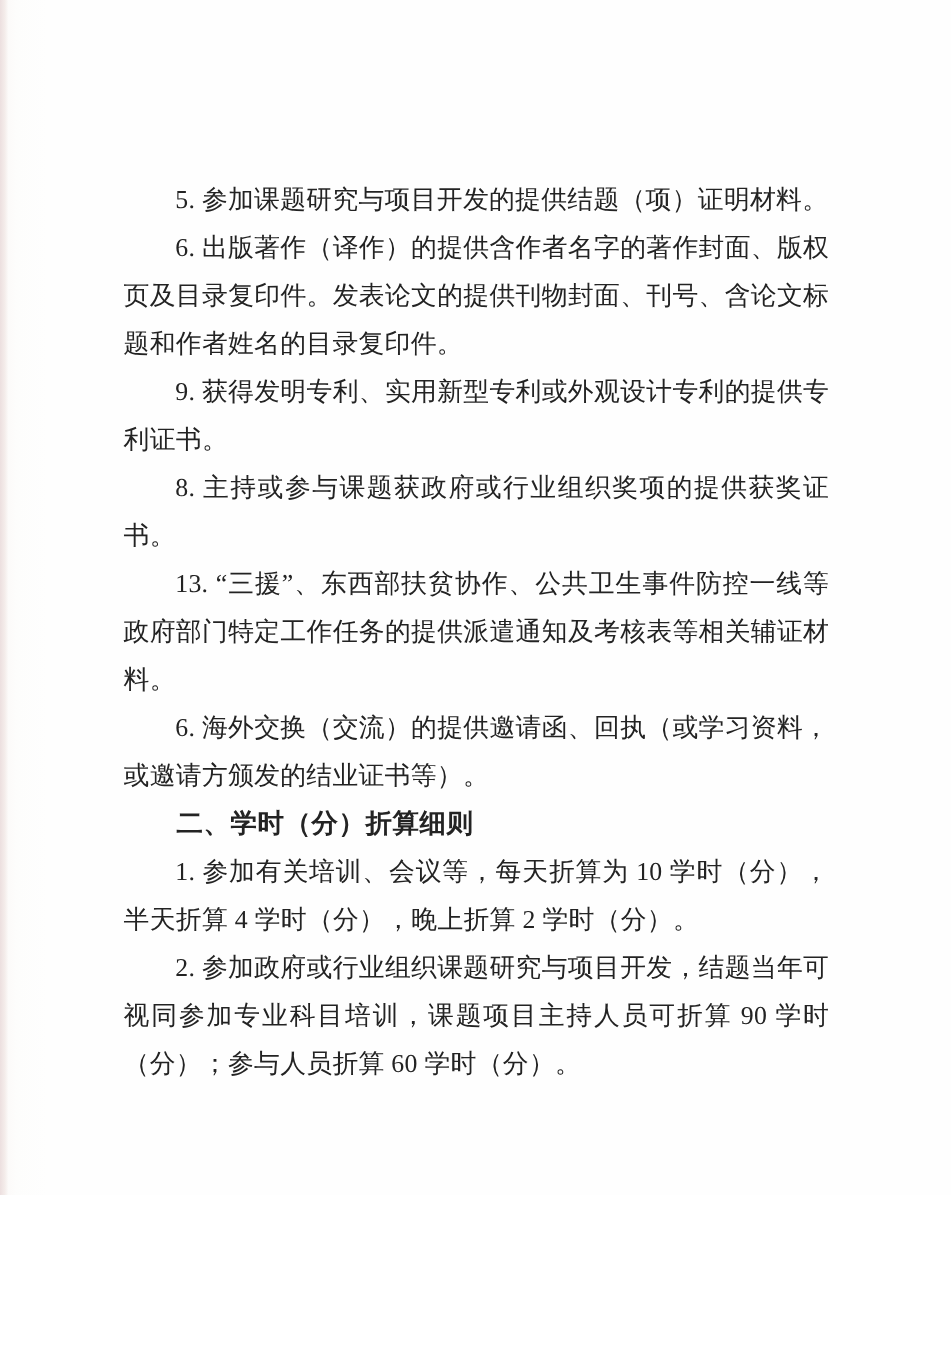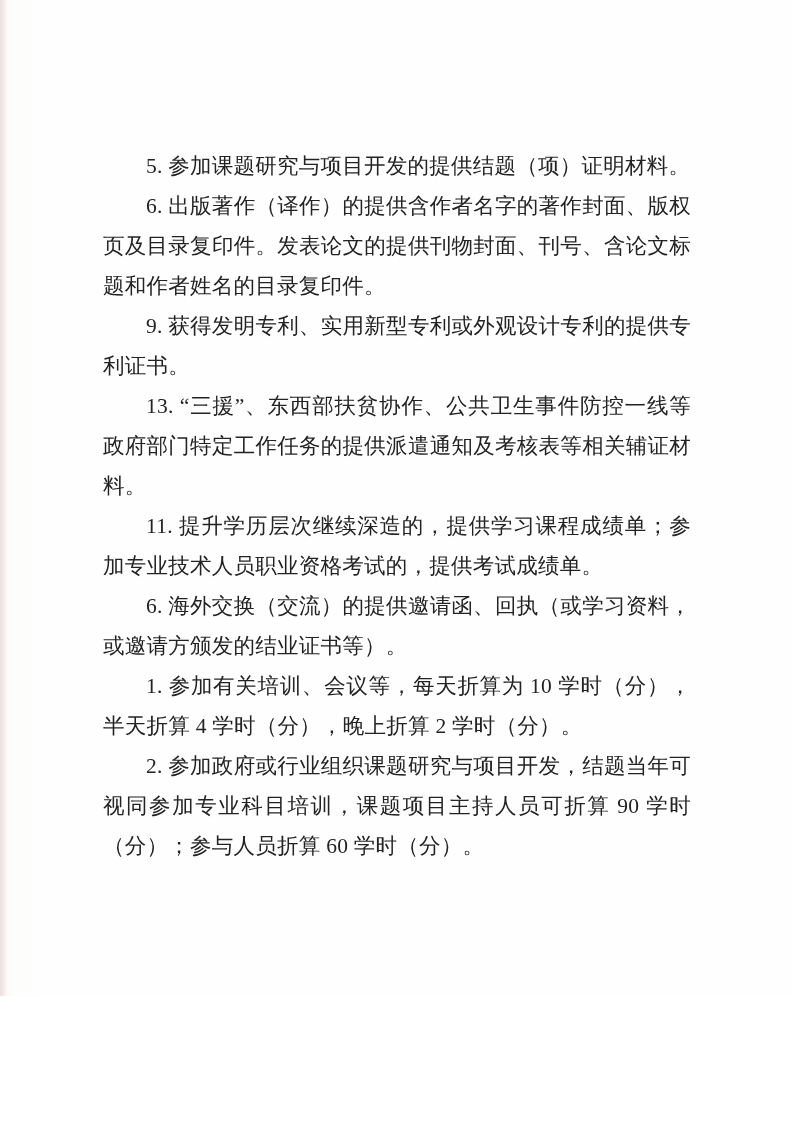--- a/index.html
+++ b/index.html
@@ -66,21 +66,22 @@
 </head>
 <body>
 
 <div class="page">
   <div class="scan-edge"></div>
 
   <div class="content">
       <p class="para body">5. 参加课题研究与项目开发的提供结题（项）证明材料。</p>
       <p class="para body">6. 出版著作（译作）的提供含作者名字的著作封面、版权页及目录复印件。发表论文的提供刊物封面、刊号、含论文标题和作者姓名的目录复印件。</p>
       <p class="para body">9. 获得发明专利、实用新型专利或外观设计专利的提供专利证书。</p>
+      <p class="para body">8. 主持或参与课题获政府或行业组织奖项的提供获奖证书。</p>
       <p class="para body">13. “三援”、东西部扶贫协作、公共卫生事件防控一线等政府部门特定工作任务的提供派遣通知及考核表等相关辅证材料。</p>
-      <p class="para body">11. 提升学历层次继续深造的，提供学习课程成绩单；参加专业技术人员职业资格考试的，提供考试成绩单。</p>
       <p class="para body">6. 海外交换（交流）的提供邀请函、回执（或学习资料，或邀请方颁发的结业证书等）。</p>
+      <p class="para heading">二、学时（分）折算细则</p>
       <p class="para body">1. 参加有关培训、会议等，每天折算为 10 学时（分），半天折算 4 学时（分），晚上折算 2 学时（分）。</p>
       <p class="para body">2. 参加政府或行业组织课题研究与项目开发，结题当年可视同参加专业科目培训，课题项目主持人员可折算 90 学时（分）；参与人员折算 60 学时（分）。</p>
     </div>
 
   <div class="page-number">- 7 -</div>
 </div>
 
 </body></html>

